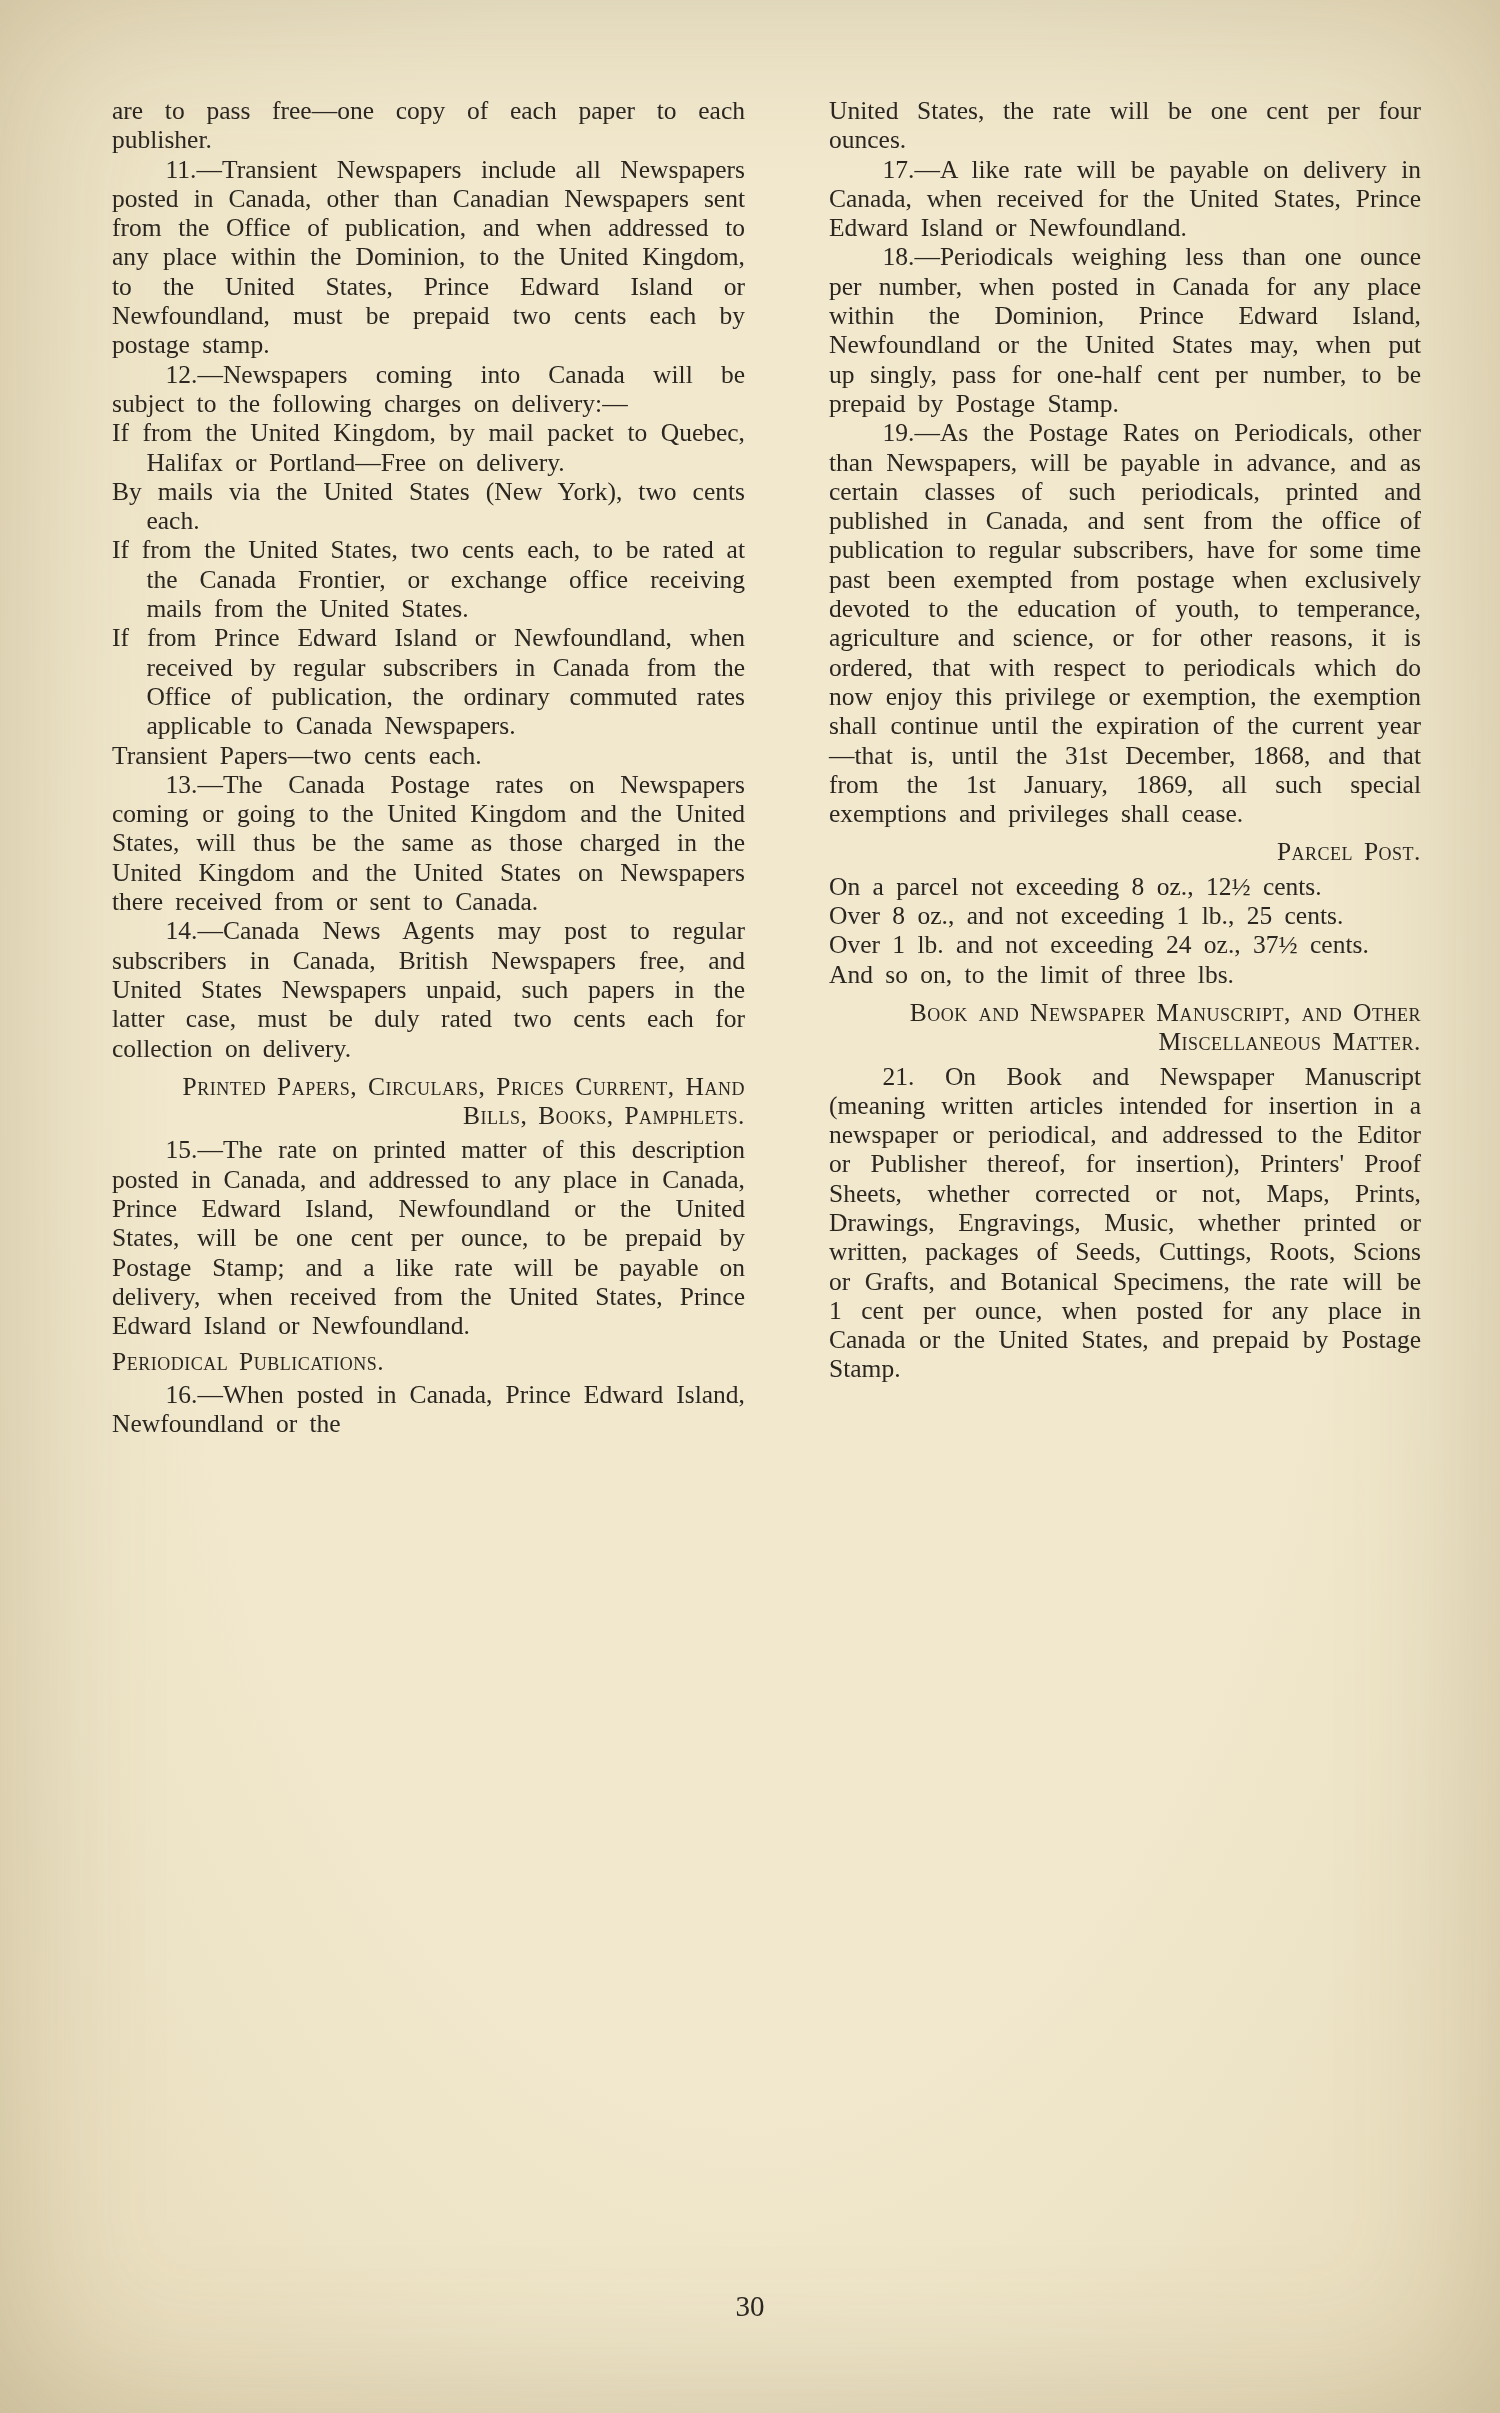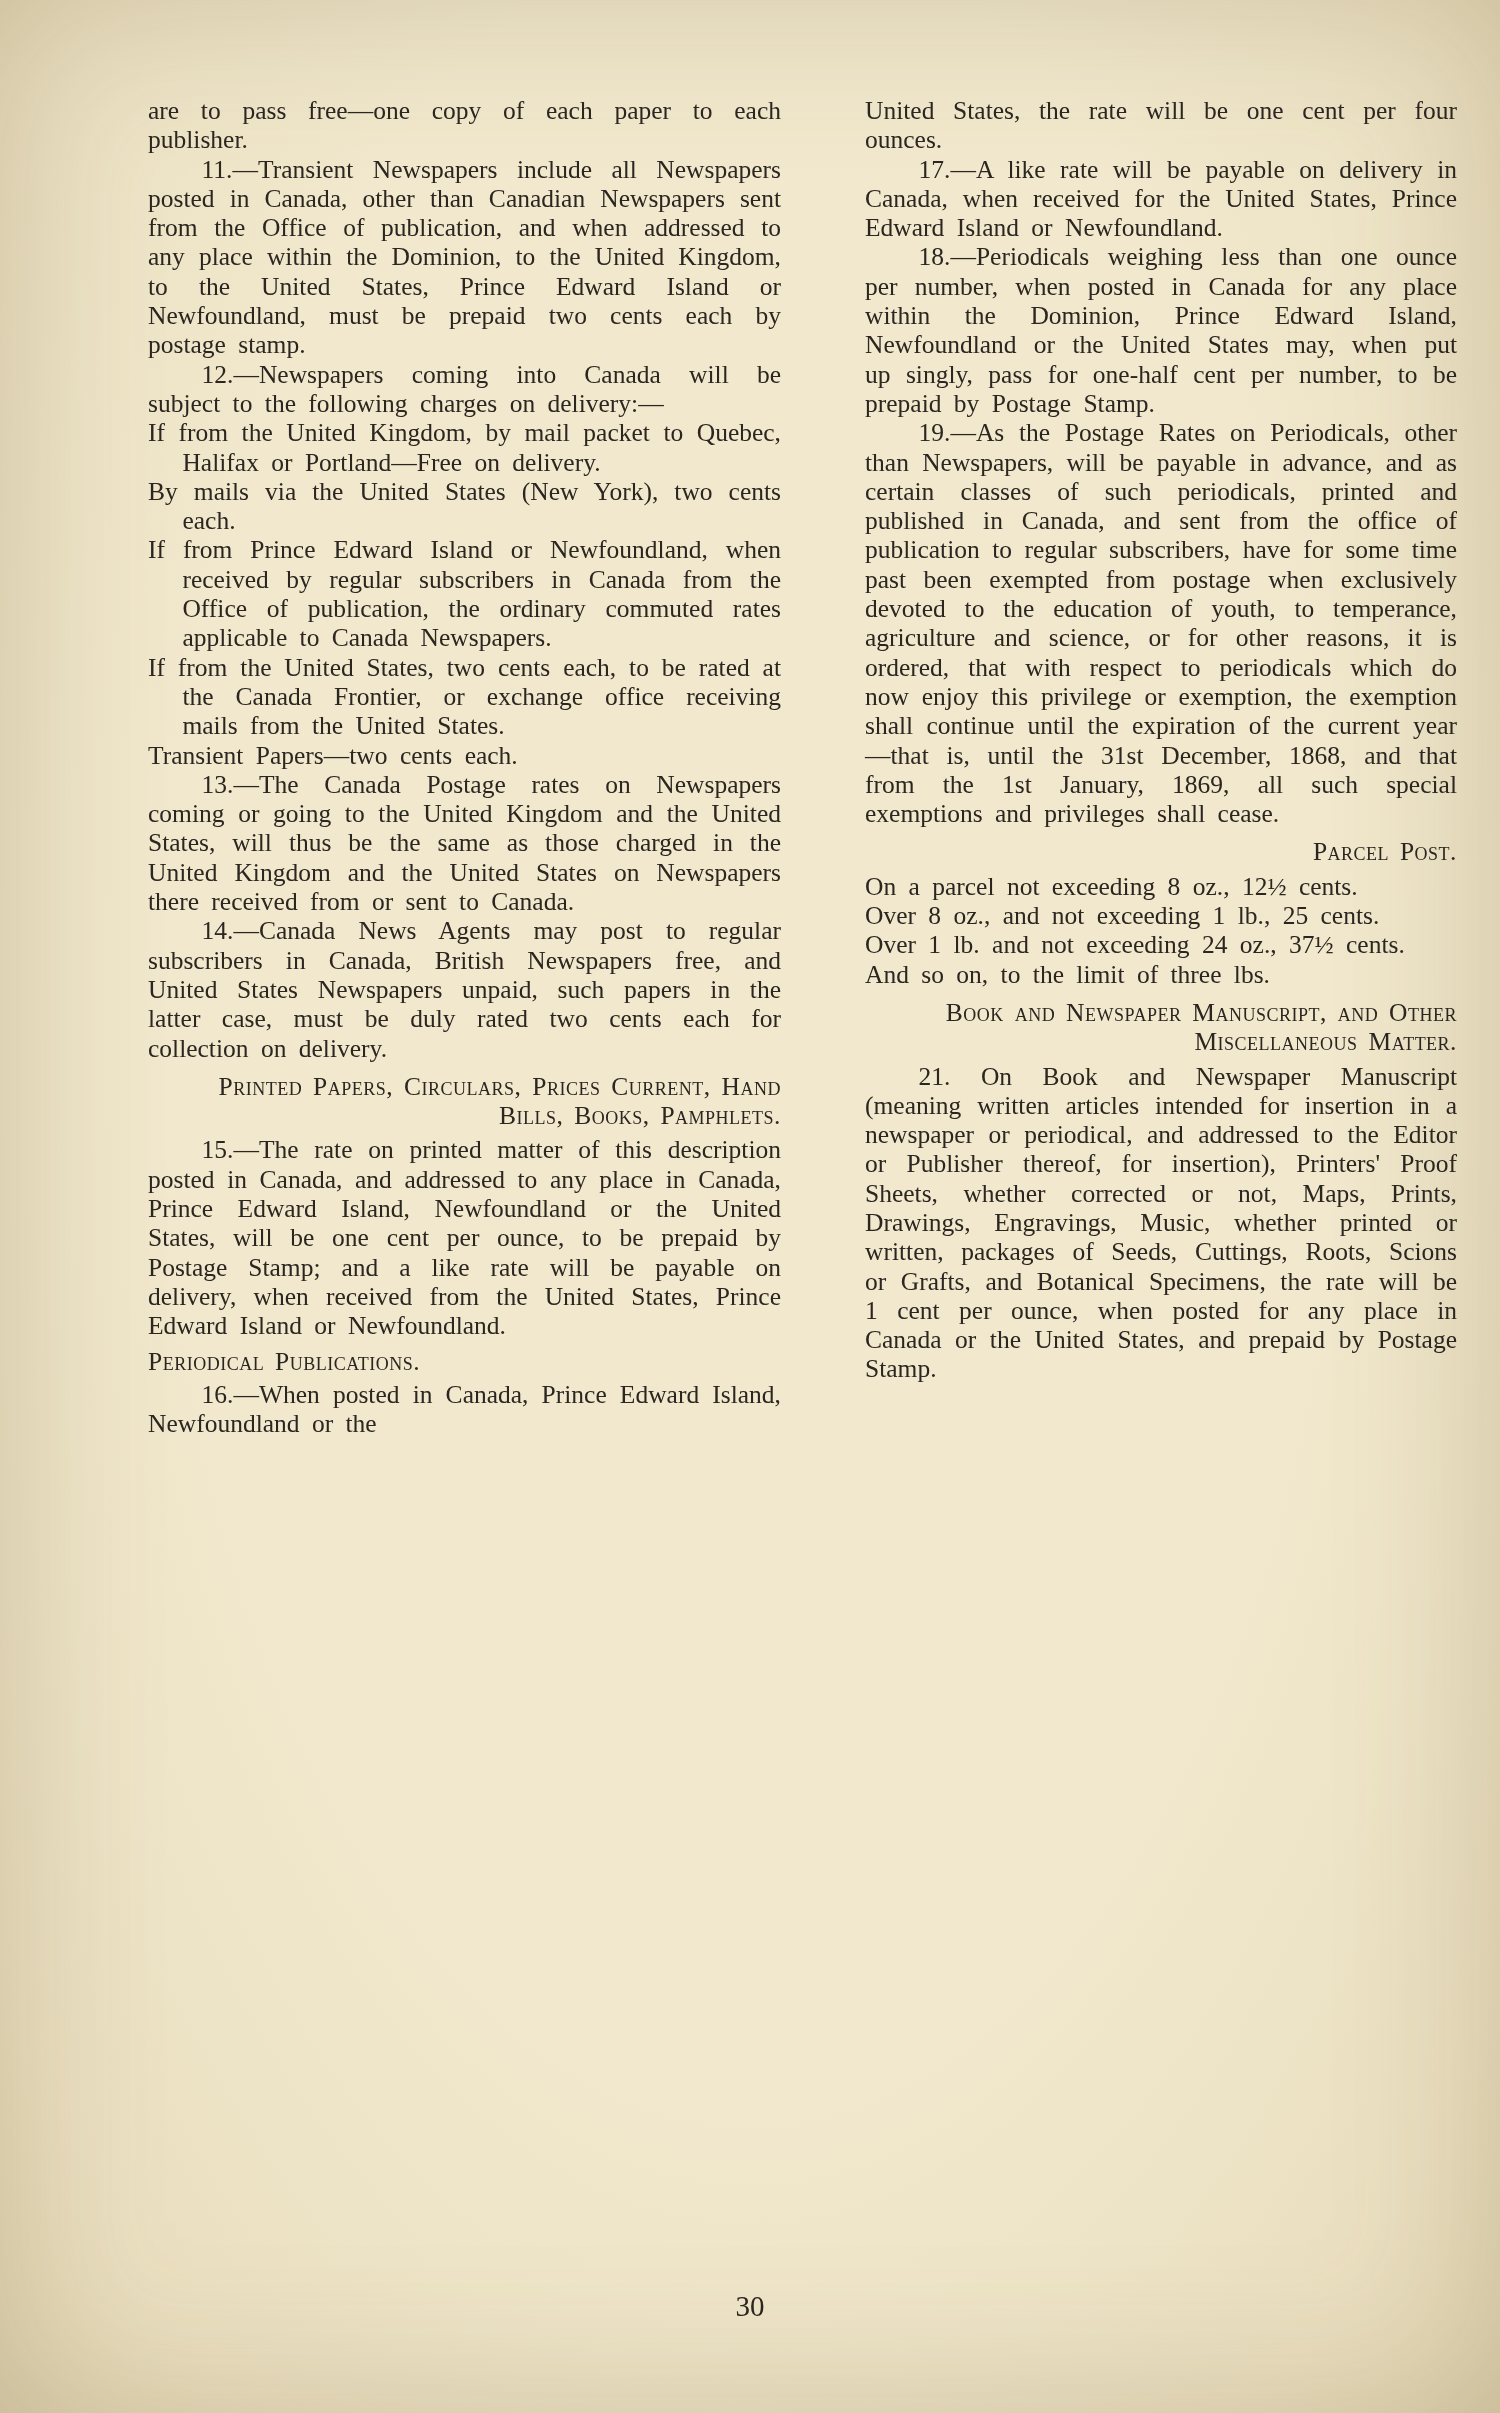--- a/index.html
+++ b/index.html
@@ -22,21 +22,21 @@
     overflow: hidden;
   }
   .columns {
     position: absolute;
     top: 96px;
     left: 112px;
     display: flex;
     gap: 84px;
   }
   .col { display: block; }
-  .col-left { width: 633px; margin-left: 36px; }
+  .col-left { width: 633px; }
   .col-right { width: 592px; }
   p {
     margin: 0;
     text-align: justify;
     word-spacing: 6px;
   }
   .para { text-indent: 2.1em; }
   .cont { text-indent: 0; }
   .hang {
     margin-left: 1.35em;
@@ -72,22 +72,22 @@
 
 <div class="page">
   <div class="columns">
 
     <div class="col col-left">
       <p class="cont">are to pass free—one copy of each paper to each publisher.</p>
       <p class="para">11.—Transient Newspapers include all Newspapers posted in Canada, other than Canadian Newspapers sent from the Office of publication, and when addressed to any place within the Dominion, to the United Kingdom, to the United States, Prince Edward Island or Newfoundland, must be prepaid two cents each by postage stamp.</p>
       <p class="para">12.—Newspapers coming into Canada will be subject to the following charges on delivery:—</p>
       <p class="hang">If from the United Kingdom, by mail packet to Quebec, Halifax or Portland—Free on delivery.</p>
       <p class="hang">By mails via the United States (New York), two cents each.</p>
+      <p class="hang">If from the United States, two cents each, to be rated at the Canada Frontier, or exchange office receiving mails from the United States.</p>
       <p class="hang">If from Prince Edward Island or Newfoundland, when received by regular subscribers in Canada from the Office of publication, the ordinary commuted rates applicable to Canada Newspapers.</p>
-      <p class="hang">If from the United States, two cents each, to be rated at the Canada Frontier, or exchange office receiving mails from the United States.</p>
       <p class="flush">Transient Papers—two cents each.</p>
       <p class="para">13.—The Canada Postage rates on Newspapers coming or going to the United Kingdom and the United States, will thus be the same as those charged in the United Kingdom and the United States on Newspapers there received from or sent to Canada.</p>
       <p class="para">14.—Canada News Agents may post to regular subscribers in Canada, British Newspapers free, and United States Newspapers unpaid, such papers in the latter case, must be duly rated two cents each for collection on delivery.</p>
       <p class="heading">Printed Papers, Circulars, Prices Current, Hand Bills, Books, Pamphlets.</p>
       <p class="para">15.—The rate on printed matter of this description posted in Canada, and addressed to any place in Canada, Prince Edward Island, Newfoundland or the United States, will be one cent per ounce, to be prepaid by Postage Stamp; and a like rate will be payable on delivery, when received from the United States, Prince Edward Island or Newfoundland.</p>
       <p class="subheading">Periodical Publications.</p>
       <p class="para">16.—When posted in Canada, Prince Edward Island, Newfoundland or the</p>
     </div>
 
     <div class="col col-right">

